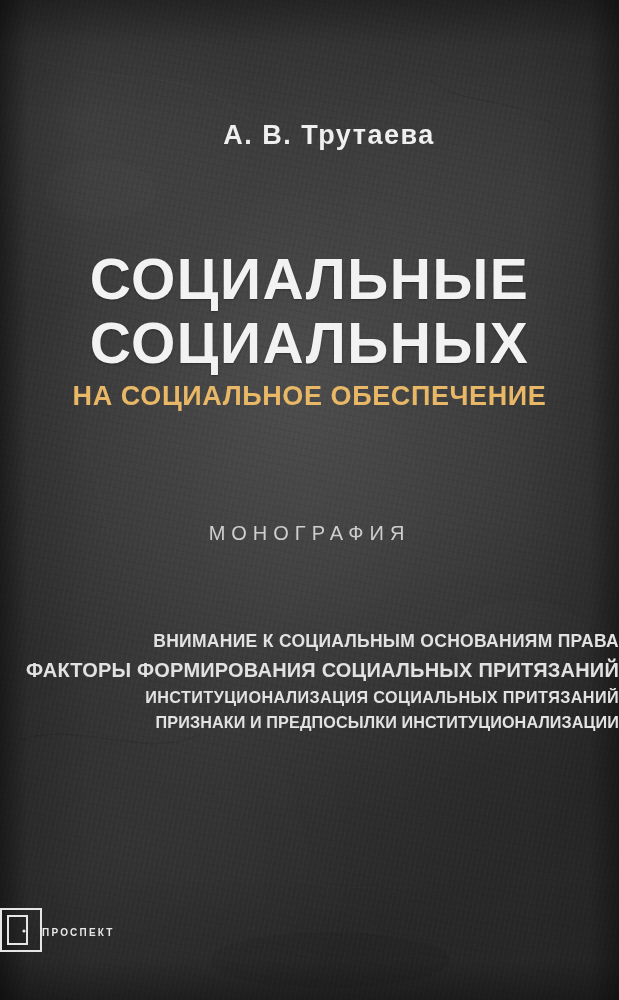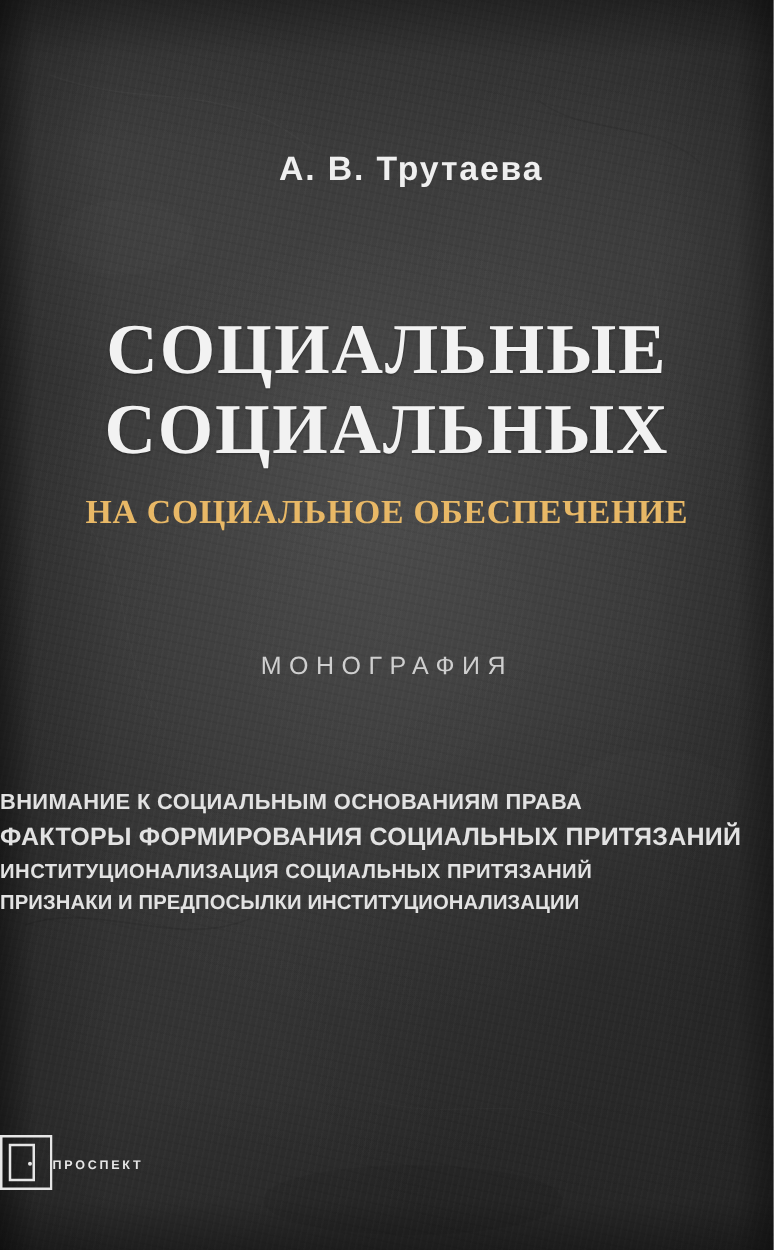--- a/index.html
+++ b/index.html
@@ -80,32 +80,31 @@
     letter-spacing: 1.5px;
     margin-left: 39px;
   }
 
   .title-block {
     position: absolute;
     top: 248px;
     left: 0;
     right: 0;
     text-align: center;
-    font-family: Liberation Serif, serif;
   }
   .title-line {
     color: #f2f2f2;
     font-size: 57px;
     font-weight: bold;
     letter-spacing: 1.5px;
     line-height: 1.12;
     text-shadow: 0 1px 2px rgba(0,0,0,0.35);
   }
   .subtitle {
-    margin-top: 18px;
+    margin-top: 5px;
     color: #e8b866;
     font-size: 27px;
     font-weight: bold;
     letter-spacing: 0.6px;
   }
 
   .kind {
     position: absolute;
     top: 522px;
     left: 0;
@@ -115,21 +114,21 @@
     font-size: 20px;
     font-weight: normal;
     letter-spacing: 6px;
   }
 
   .topics {
     position: absolute;
     top: 628px;
     left: 0;
     right: 0;
-    text-align: left;
+    text-align: right;
     color: #e2e2e2;
   }
   .topic {
     font-size: 16.5px;
     font-weight: bold;
     letter-spacing: 0.2px;
     line-height: 1.52;
     white-space: nowrap;
   }
   .topic.t1 { font-size: 17.5px; letter-spacing: 0.3px; }

